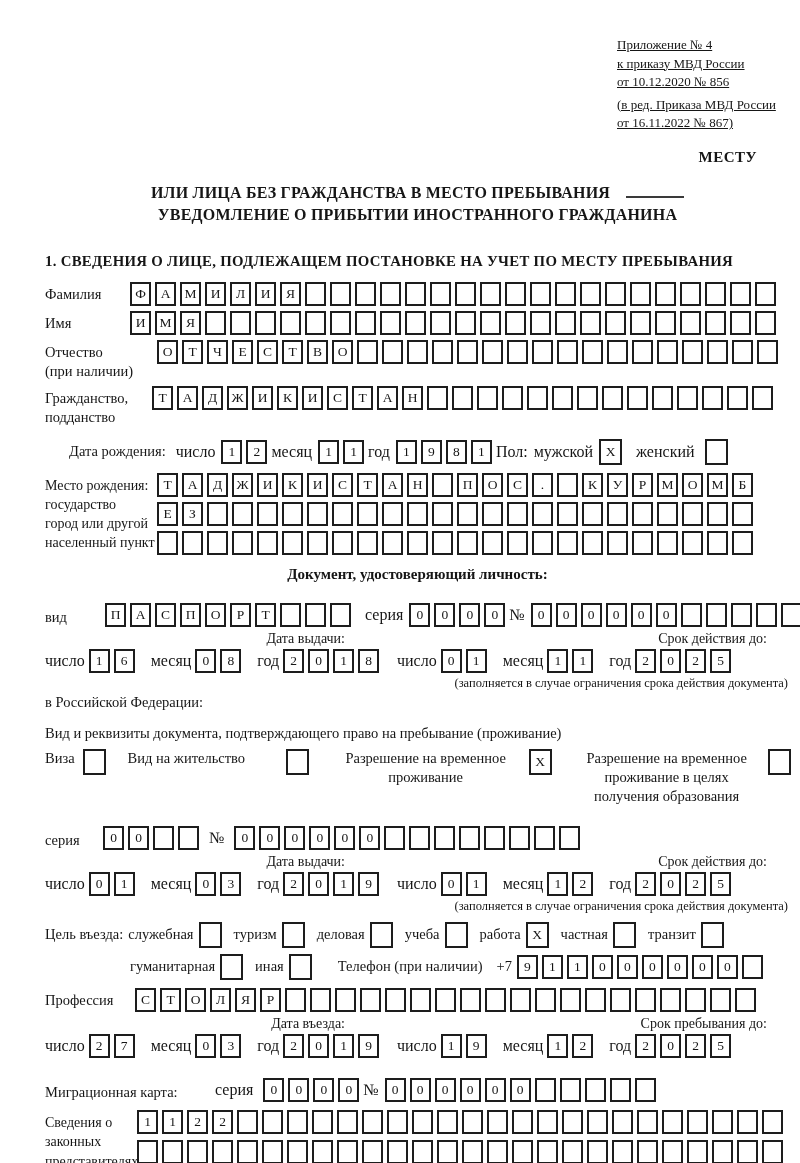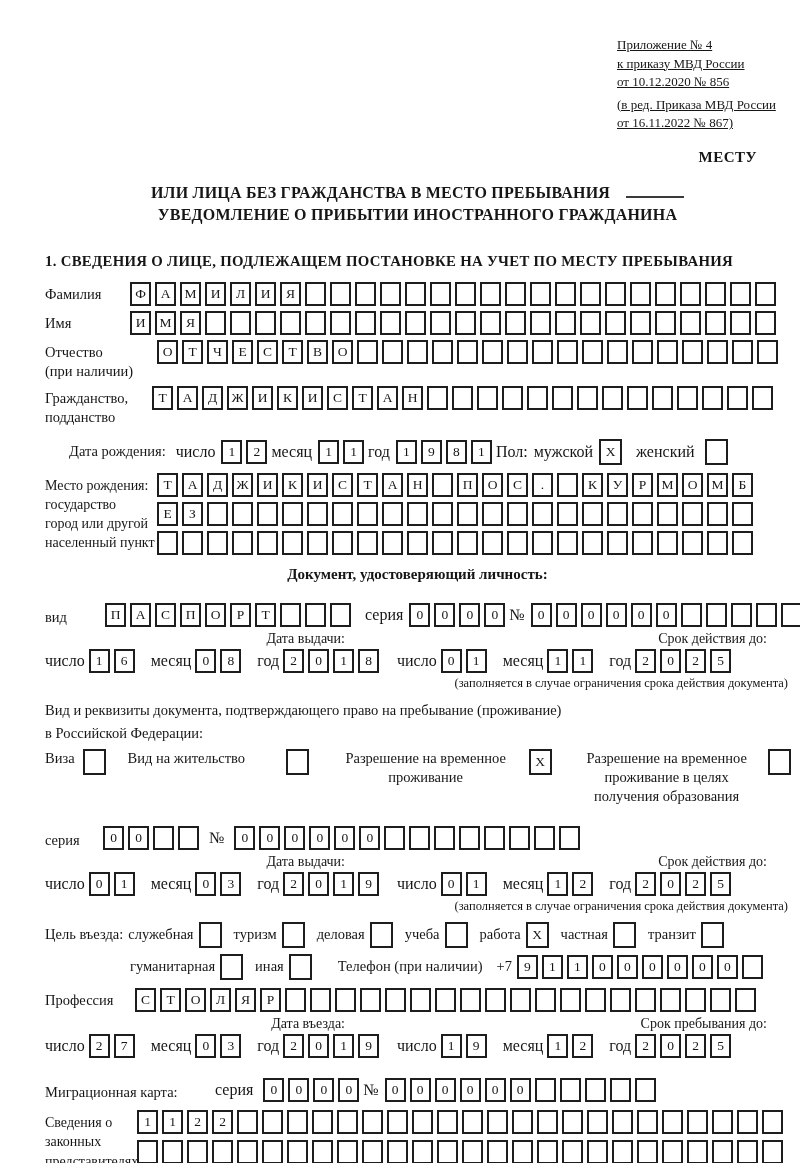--- a/index.html
+++ b/index.html
@@ -451,22 +451,22 @@
             <span class="cbox">2</span>
             <span class="cbox">0</span>
             <span class="cbox">2</span>
             <span class="cbox">5</span>
           </span>
       </div>
       <div class="note">(заполняется в случае ограничения срока действия документа)</div>
     </div>
   </div>
 
+  <div class="intro" style="margin-top:0;">в Российской Федерации:</div>
   <div class="intro">Вид и реквизиты документа, подтверждающего право на пребывание (проживание)</div>
-  <div class="intro" style="margin-top:0;">в Российской Федерации:</div>
 
   <div class="res-row">
     <div class="res-opt">
       <span class="olbl ow1">Виза</span>
       <span class="boxes chk">
           <span class="cbox"></span>
         </span>
     </div>
     <div class="res-opt">
       <span class="olbl ow2">Вид на жительство</span>

